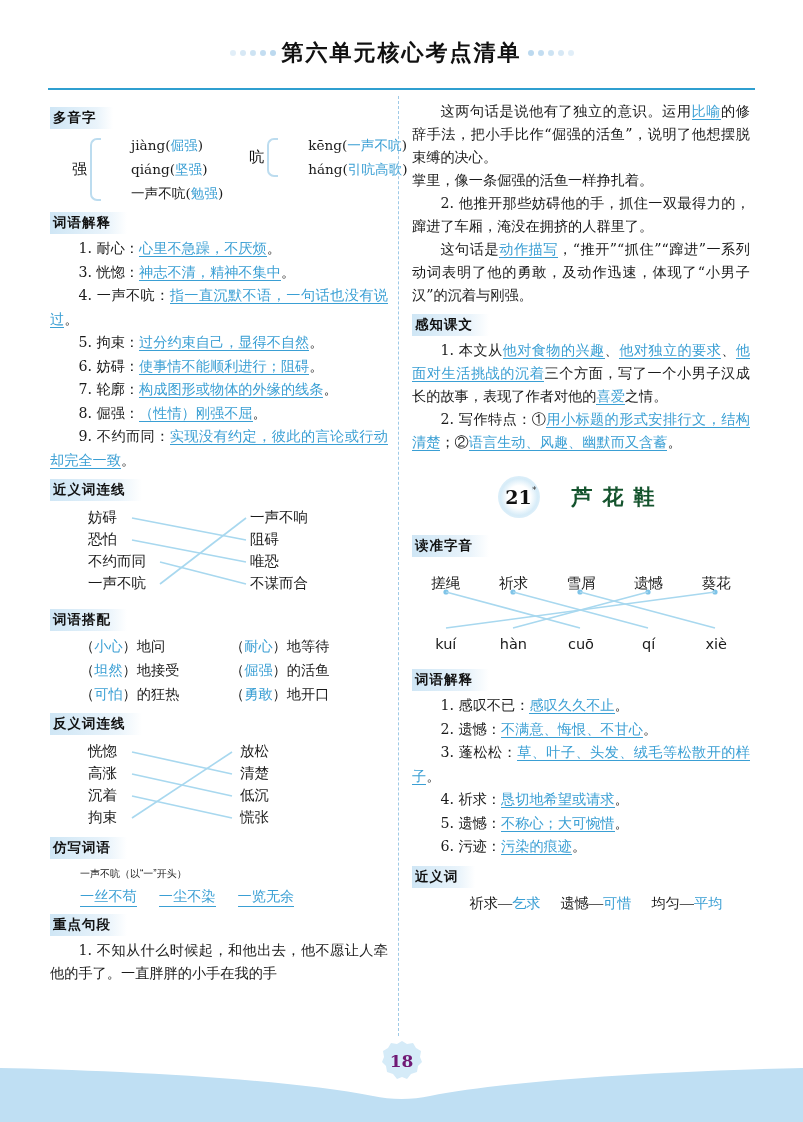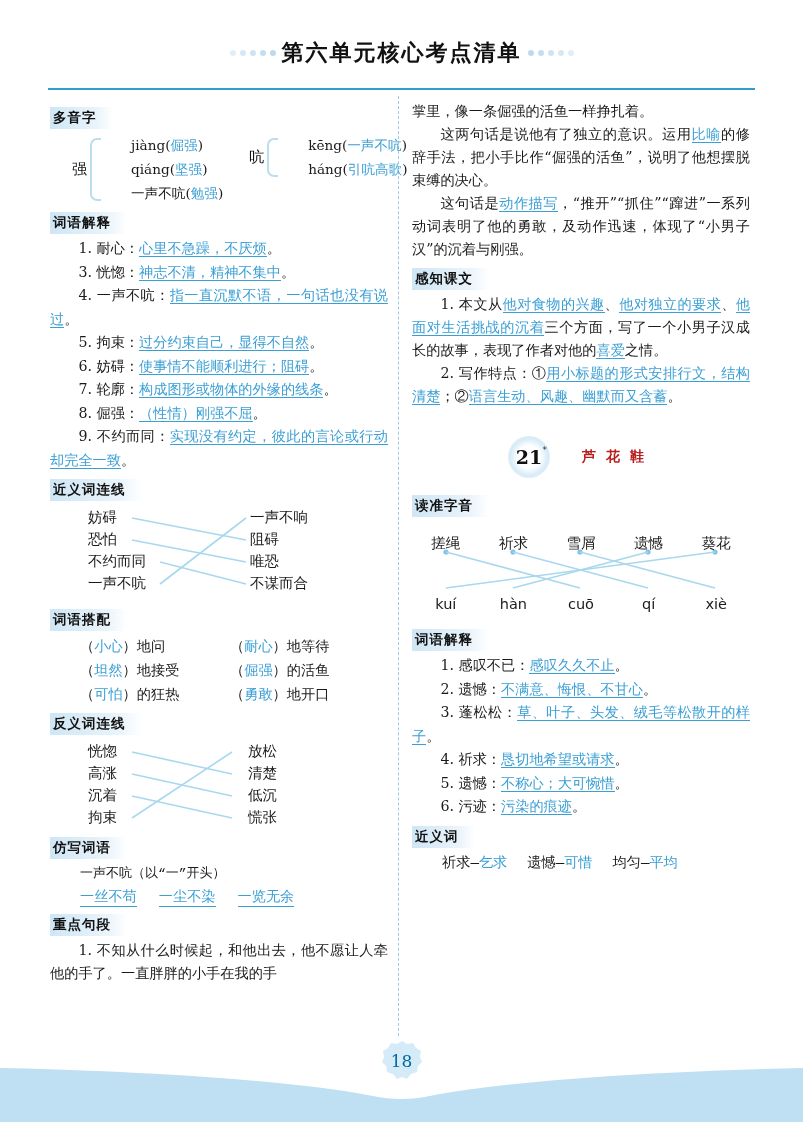--- a/index.html
+++ b/index.html
@@ -115,56 +115,56 @@
   
   .collo{padding-left:30px;}
   .collo-row{
     display:flex;gap:18px;
     font-family:"DejaVu Serif","Liberation Serif",serif;
     font-size:14.2px;line-height:24px;
   }
   .collo-row span{width:132px;white-space:nowrap;}
 
   
-  .imit{padding-left:30px;font-family:Liberation Mono, monospace;font-size:13px;line-height:24px;}
+  .imit{padding-left:30px;font-family:Liberation Sans, sans-serif;font-size:10px;line-height:24px;}
   .imit-ans{display:flex;gap:22px;padding-left:30px;margin-top:1px;}
   .imit-ans span{font-family:"DejaVu Serif","Liberation Serif",serif;font-size:14.2px;}
 
   
-  .pairs{display:flex;gap:20px;padding-left:30px;font-family:Liberation Mono, monospace;font-size:14.2px;line-height:24px;}
-
-  
-  .lesson{display:flex;align-items:center;justify-content:center;gap:32px;margin:28px 0 10px 0;}
+  .pairs{display:flex;gap:20px;padding-left:30px;font-family:Liberation Serif, serif;font-size:14.2px;line-height:24px;justify-content:center;}
+
+  
+  .lesson{display:flex;align-items:center;justify-content:center;gap:32px;margin:22px 0 10px 0;}
   .lesson-badge{
     position:relative;width:42px;height:42px;border-radius:50%;
     background:radial-gradient(circle at 50% 50%,#ffffff 38%,#d7ecf8 62%,#eaf5fb 100%);
     display:flex;align-items:center;justify-content:center;
   }
   .lesson-num{
     font-family:"DejaVu Serif","Liberation Serif",serif;
     font-size:19px;font-weight:bold;color:#111;
   }
   .lesson-star{position:absolute;top:9px;right:3px;font-size:9px;color:#333;}
   .lesson-name{
     font-family:"DejaVu Serif","Liberation Serif",serif;
-    font-size:14px;font-weight:bold;letter-spacing:10px;color:#b91c1c;
+    font-size:21px;font-weight:bold;letter-spacing:10px;color:#14532d;
   }
 
   
   .footer{position:absolute;left:0;bottom:0;width:803px;height:92px;}
   .wave{position:absolute;left:0;bottom:0;width:803px;height:70px;}
   .pagebadge{
     position:absolute;left:50%;transform:translateX(-50%);
     bottom:40px;width:42px;height:42px;
     display:flex;align-items:center;justify-content:center;
   }
   .pagenum{
     position:relative;z-index:2;
     font-family:"DejaVu Serif","Liberation Serif",serif;
-    font-size:17px;font-weight:normal;color:#0369a1;
+    font-size:17px;font-weight:bold;color:#701a75;
   }
 </style>
 </head>
 <body>
 
 <div class="page">
 
   <div class="header">
     <span class="header-inner">
       <span class="dots">
@@ -267,21 +267,21 @@
         <line x1="82" y1="34" x2="182" y2="56" stroke="#a8d8ef" stroke-width="1.6"></line>
         <line x1="82" y1="56" x2="182" y2="78" stroke="#a8d8ef" stroke-width="1.6"></line>
         <line x1="82" y1="78" x2="182" y2="12" stroke="#a8d8ef" stroke-width="1.6"></line>
       </svg>
       <div class="mcol left">
         <div>恍惚</div>
         <div>高涨</div>
         <div>沉着</div>
         <div>拘束</div>
       </div>
-      <div class="mcol right" style="left:198px">
+      <div class="mcol right" style="left:190px">
         <div>放松</div>
         <div>清楚</div>
         <div>低沉</div>
         <div>慌张</div>
       </div>
     </div>
 
     <div class="sec">仿写词语</div>
     <div class="imit">一声不吭（以“一”开头）</div>
     <div class="imit-ans">
@@ -289,26 +289,27 @@
       <span class="blue u">一尘不染</span>
       <span class="blue u">一览无余</span>
     </div>
 
     <div class="sec">重点句段</div>
     <div class="txt indent">1. 不知从什么时候起，和他出去，他不愿让人牵他的手了。一直胖胖的小手在我的手</div>
   </div>
 
   <div class="col col-right">
 
-    <div class="txt">掌里，像一条倔强的活鱼一样挣扎着。</div>
-
     <div class="txt indent">
       <span>这两句话是说他有了独立的意识。运用</span><span class="blue u">比喻</span><span>的修辞手法，把小手比作“倔强的活鱼”，说明了他想摆脱束缚的决心。</span>
     </div>
 
+    <div class="txt">掌里，像一条倔强的活鱼一样挣扎着。</div>
+
+    <div class="txt indent">2. 他推开那些妨碍他的手，抓住一双最得力的，蹿进了车厢，淹没在拥挤的人群里了。</div>
 
     <div class="txt indent">
       <span>这句话是</span><span class="blue u">动作描写</span><span>，“推开”“抓住”“蹿进”一系列动词表明了他的勇敢，及动作迅速，体现了“小男子汉”的沉着与刚强。</span>
     </div>
 
     <div class="sec">感知课文</div>
     <div class="txt indent">
       <span>1. 本文从</span><span class="blue u">他对食物的兴趣</span><span>、</span><span class="blue u">他对独立的要求</span><span>、</span><span class="blue u">他面对生活挑战的沉着</span><span>三个方面，写了一个小男子汉成长的故事，表现了作者对他的</span><span class="blue u">喜爱</span><span>之情。</span>
     </div>
     <div class="txt indent">

